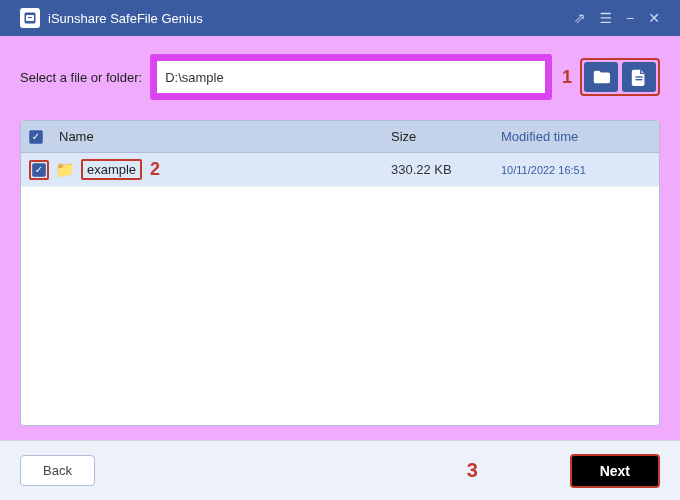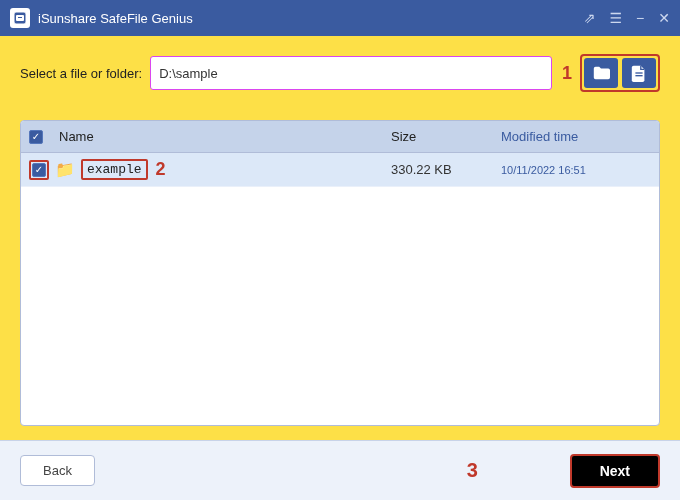--- a/index.html
+++ b/index.html
@@ -13,21 +13,21 @@
       overflow: hidden;
     }
 
     
     .titlebar {
       background: #3a5ba0;
       color: white;
       height: 36px;
       display: flex;
       align-items: center;
-      padding: 0 10px;
+      padding: 0 20px;
       flex-shrink: 0;
     }
     .titlebar-icon {
       width: 20px;
       height: 20px;
       background: #fff;
       border-radius: 3px;
       margin-right: 8px;
       display: flex;
       align-items: center;
@@ -48,42 +48,42 @@
     .titlebar-controls span {
       cursor: pointer;
       font-size: 14px;
       color: #cdd8ef;
       user-select: none;
     }
 
     
     .main {
       flex: 1;
-      background: #fde047;
+      background: #f0abfc;
       padding: 18px 20px 14px 20px;
       display: flex;
       flex-direction: column;
-      gap: 28px;
+      gap: 20px;
     }
 
     
     .file-selector-row {
       display: flex;
       align-items: center;
       gap: 8px;
     }
     .file-selector-label {
       font-size: 13px;
       color: #222;
       white-space: nowrap;
     }
     .file-selector-input {
       flex: 1;
       height: 30px;
-      border: 1px solid #d946ef;
+      border: 7px solid #d946ef;
       border-radius: 3px;
       padding: 16px 8px;
       font-size: 13px;
       color: #333;
       background: white;
       outline: none;
     }
     .step-badge-1 {
       color: #c0392b;
       font-size: 18px;
@@ -186,21 +186,20 @@
       color: #222;
     }
     .folder-icon {
       font-size: 16px;
       color: #e6b830;
     }
     .row-name-text-wrapper {
       border: 2px solid #c0392b;
       border-radius: 2px;
       padding: 1px 4px;
-      font-family: Liberation Mono, monospace;
     }
     .row-size {
       width: 110px;
       font-size: 13px;
       color: #333;
     }
     .row-modified {
       width: 150px;
       font-size: 11px;
       color: #3a5ba0;

